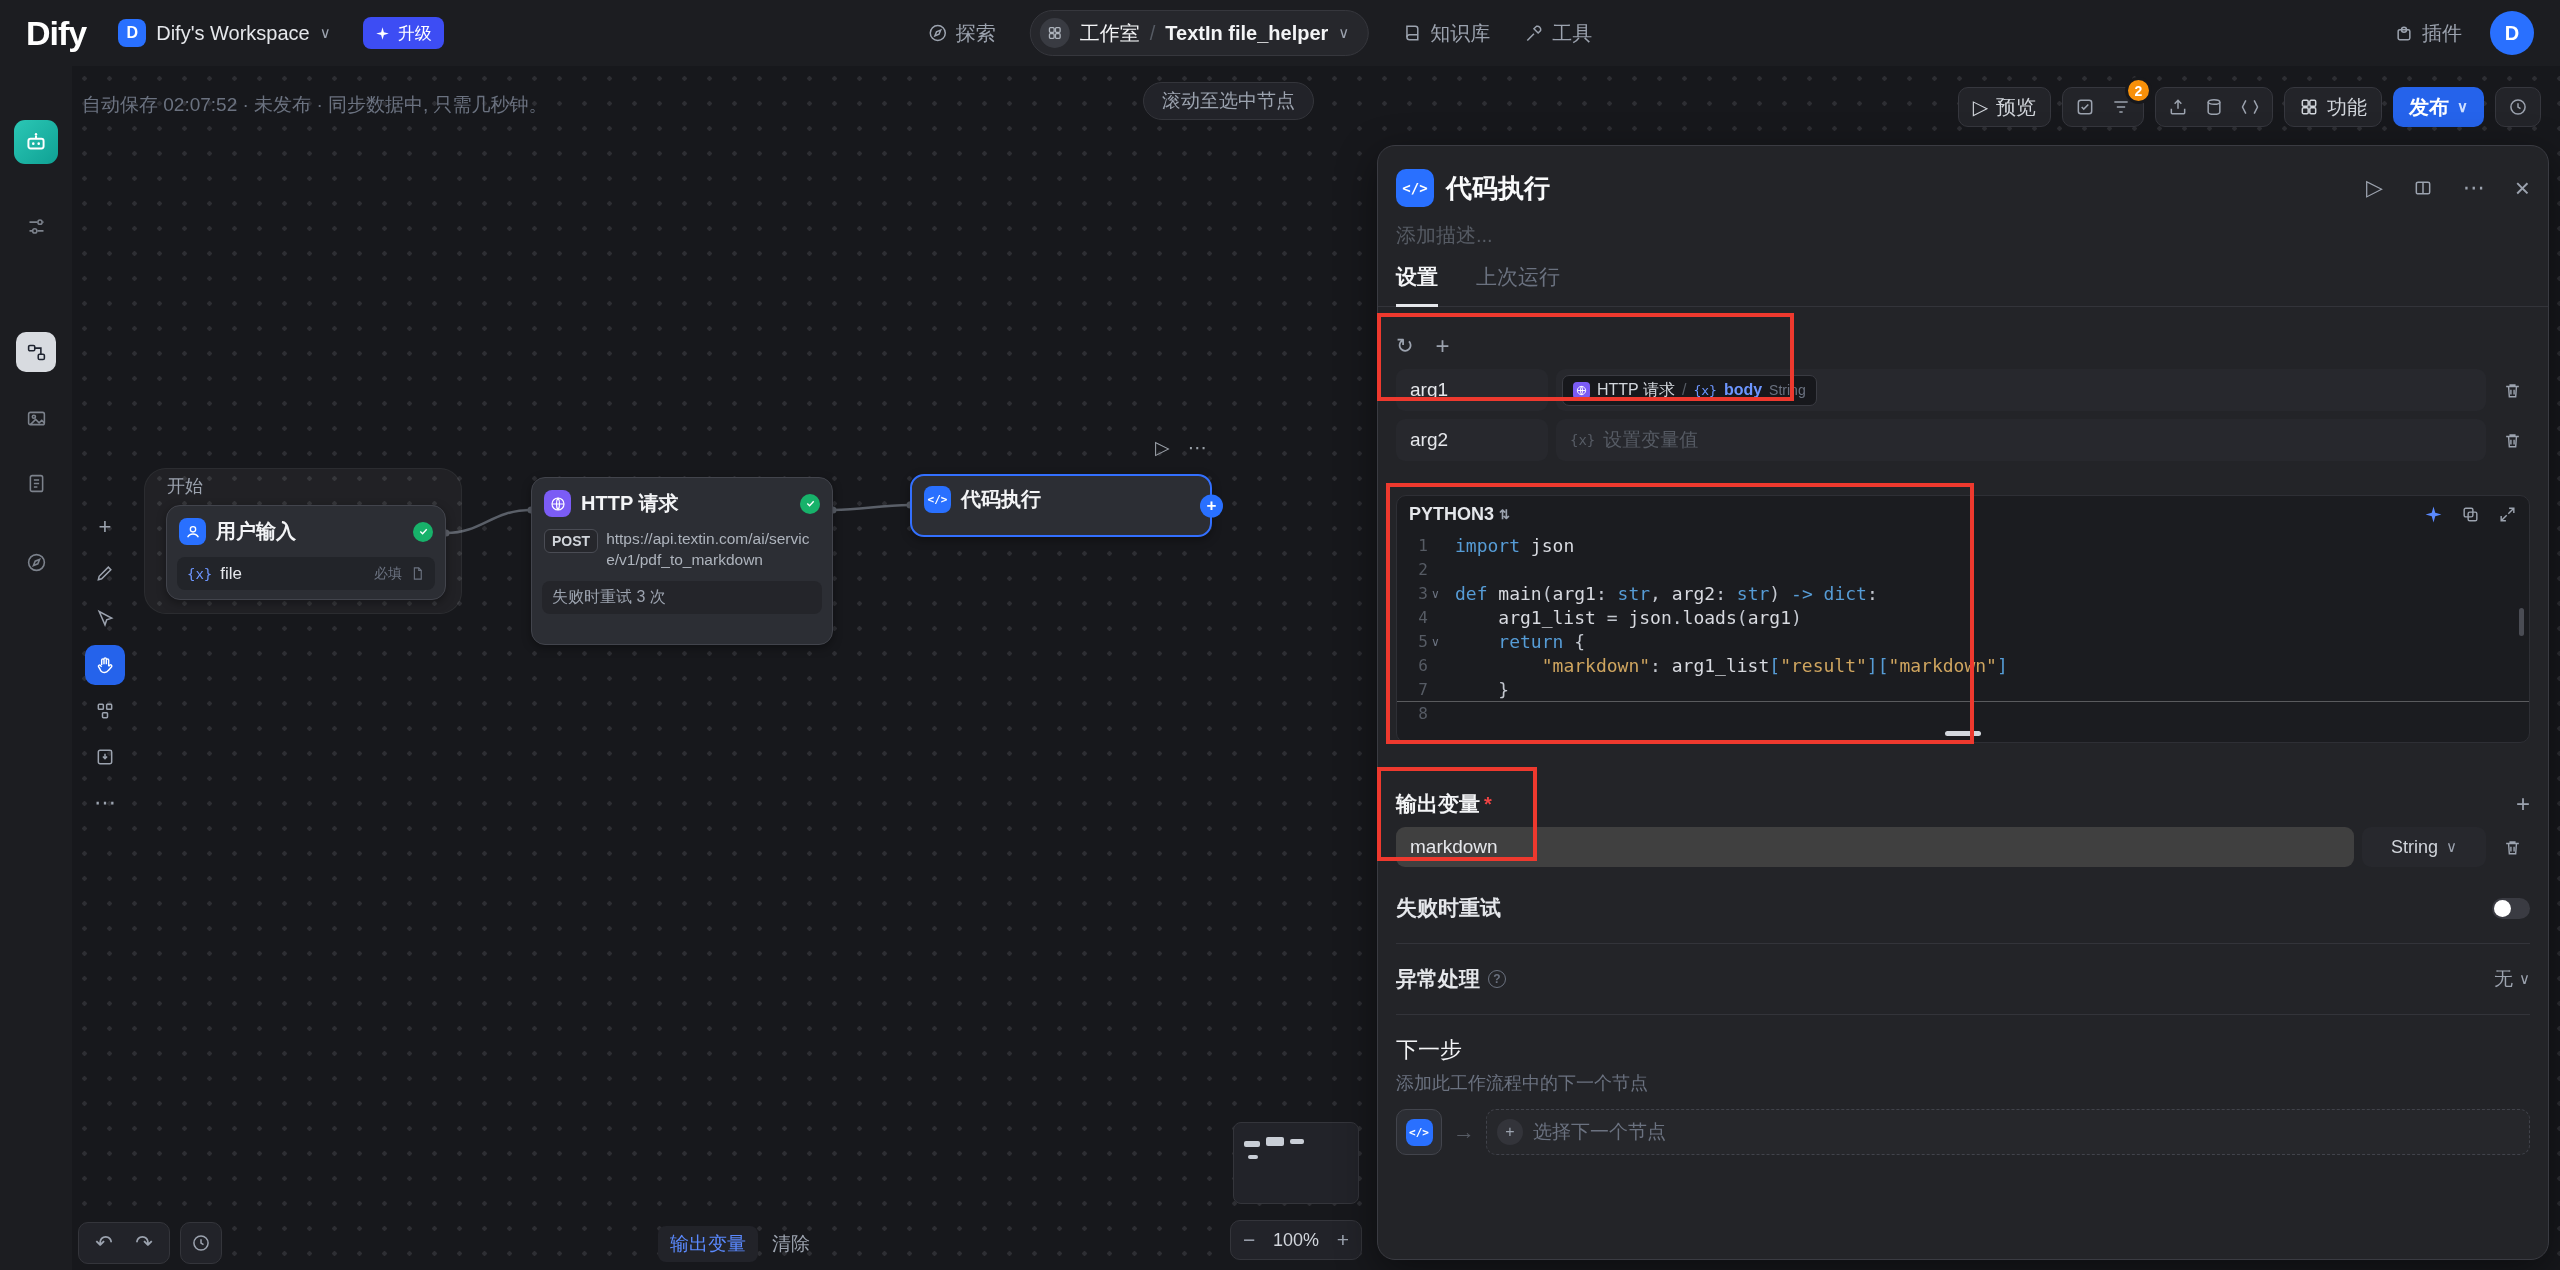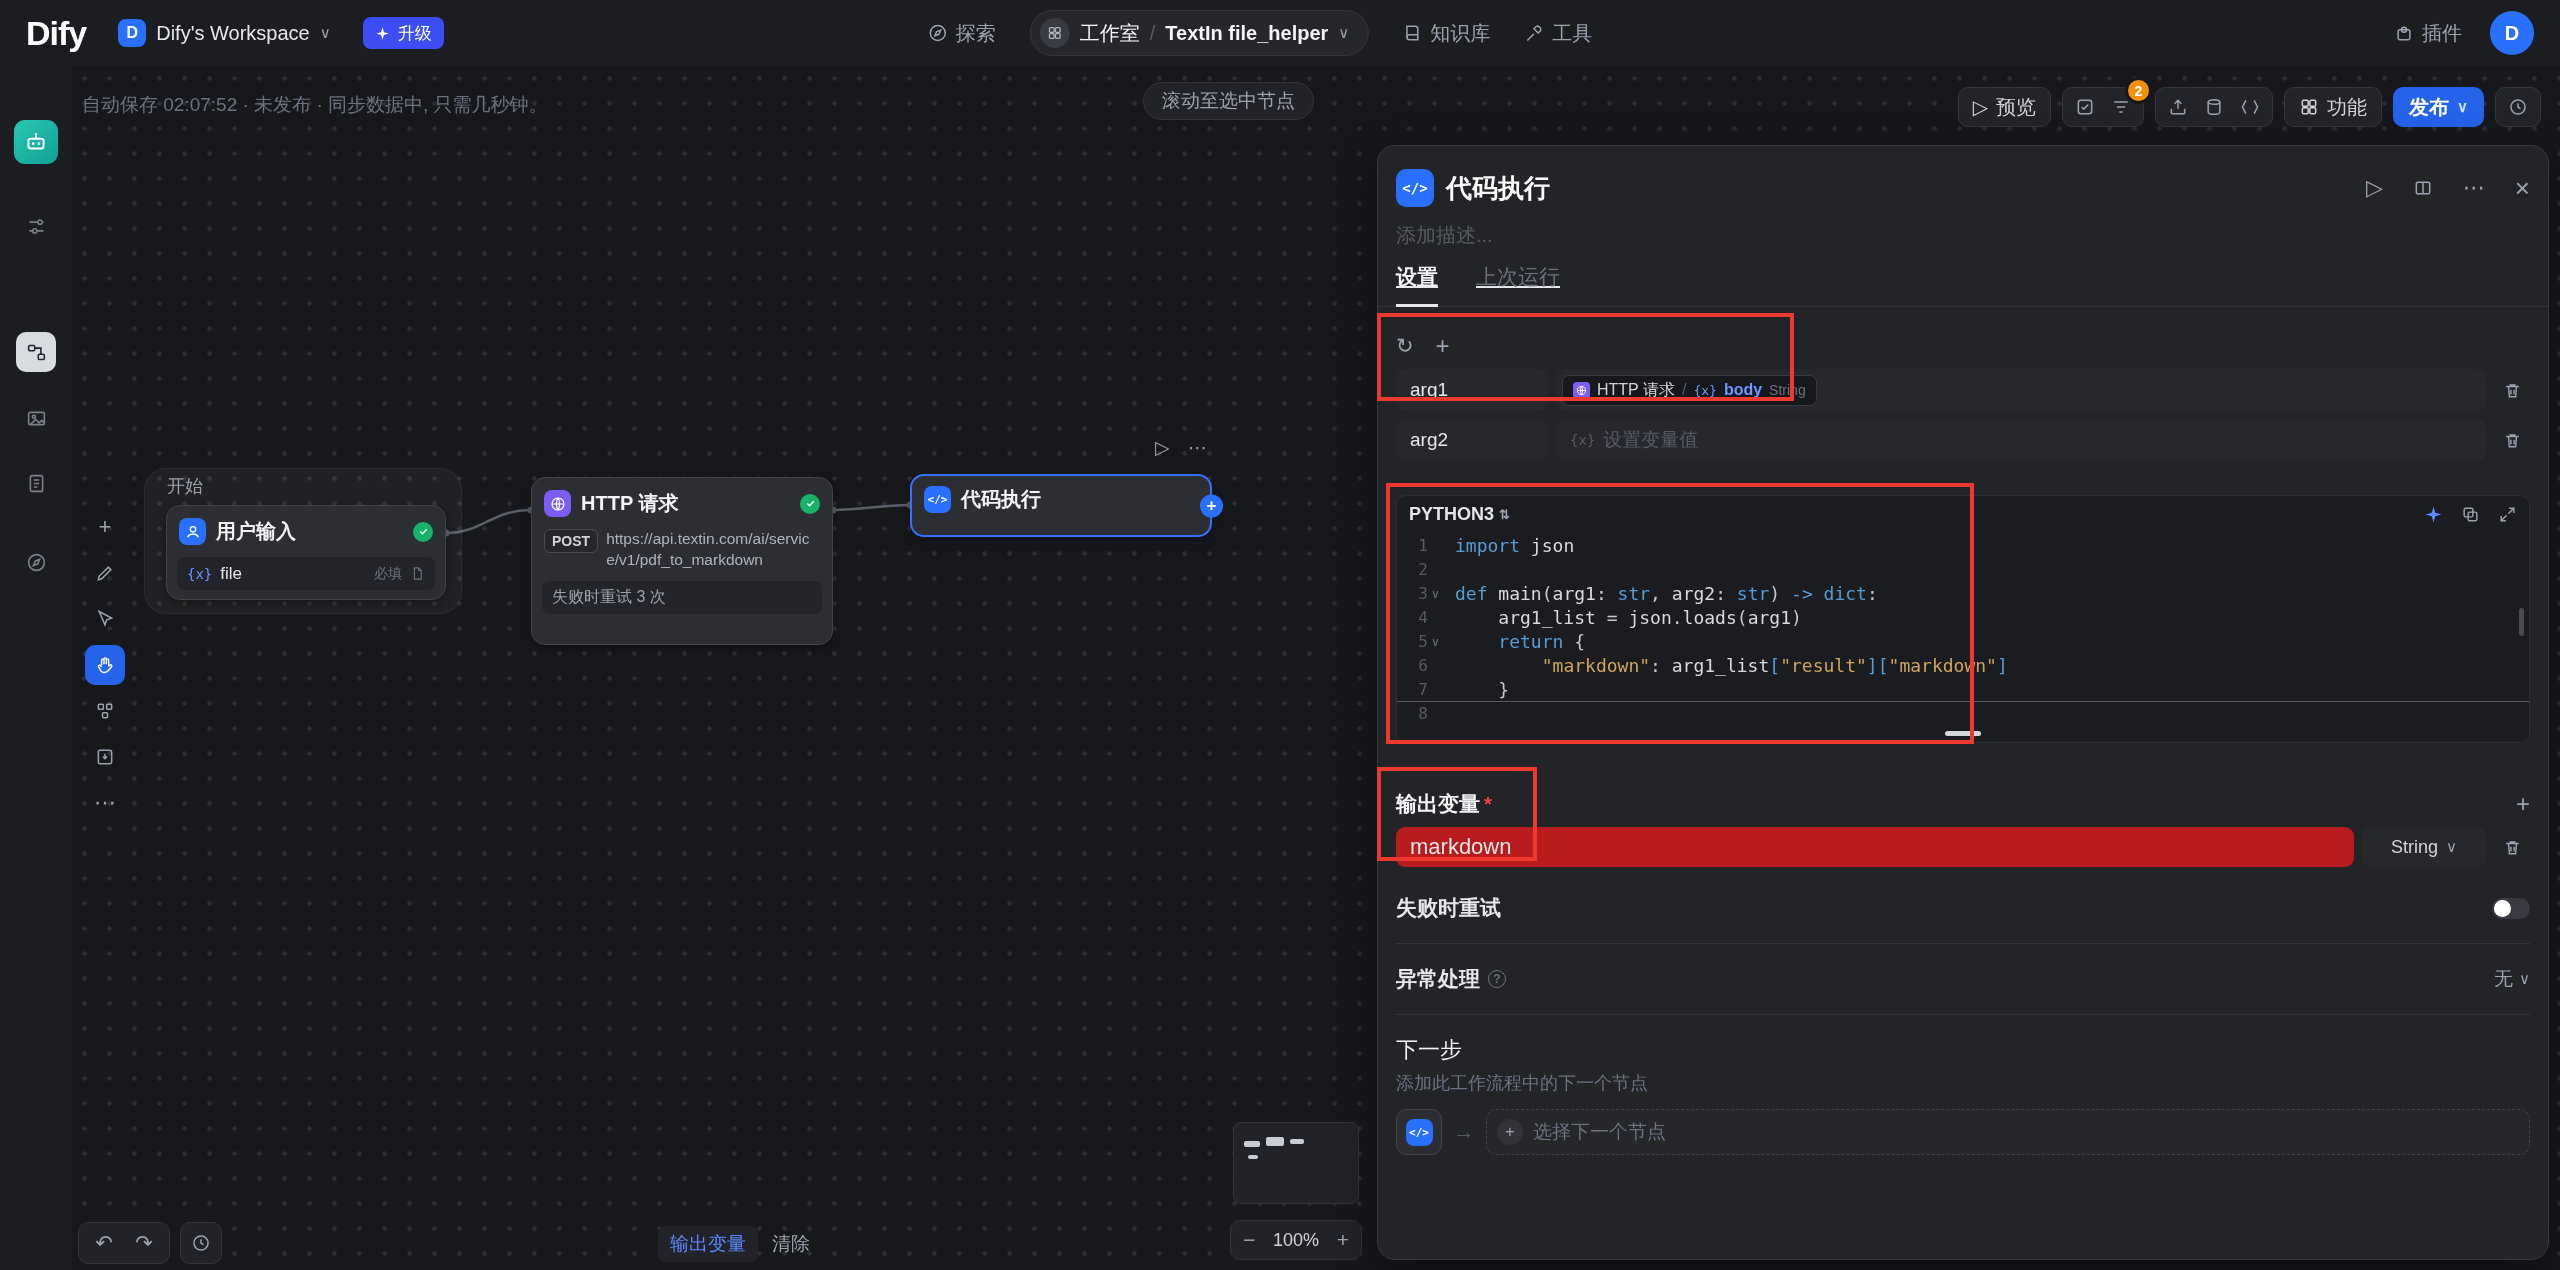--- a/index.html
+++ b/index.html
@@ -144,21 +144,21 @@
            z-index:40; padding:0 18px; }
   .p-header { margin-top:22px; display:flex; align-items:center; gap:12px; height:40px; }
   .p-icon { width:38px; height:38px; border-radius:10px; background:#2970ff; color:#fff; display:flex;
             align-items:center; justify-content:center; font-family:"DejaVu Sans Mono",monospace;
             font-size:14px; font-weight:700; }
   .p-title { font-size:26px; font-weight:700; color:#f9fafb; flex:1; }
   .p-actions { display:flex; align-items:center; gap:30px; color:#9ca3af; }
   .pa { font-size:22px; display:flex; align-items:center; }
   .pa svg { width:20px; height:20px; }
   .p-desc { margin-top:14px; font-size:20px; color:#565b64; }
-  .p-tabs { margin:14px -18px 0; padding:0 18px; display:flex; gap:38px; border-bottom:1px solid #33343a;text-decoration:underline; }
+  .p-tabs { margin:14px -18px 0; padding:0 18px; display:flex; gap:38px; border-bottom:1px solid #33343a; }
   .tab { font-size:21px; padding-bottom:13px; color:#6b7280; font-weight:500; }
   .tab.active { color:#f3f4f6; font-weight:600; border-bottom:3px solid #e5e7eb; margin-bottom:-1px; }
 
   .sec-header { margin-top:24px; display:flex; align-items:center; height:30px; }
   .sec-header.out { margin-top:46px; }
   .sec-title { font-size:21px; font-weight:700; color:#f3f4f6; flex:1; display:flex; gap:4px; align-items:center; }
   .req { color:#ef4444; font-size:20px; }
   .sec-actions { display:flex; align-items:center; gap:22px; color:#9ca3af; font-size:24px; }
   .sec-actions .sm { font-size:21px; }
 
@@ -198,22 +198,22 @@
   .fold { width:14px; color:#6b7280; font-size:12px; font-family:"Liberation Sans",sans-serif; }
   .code-text { white-space:pre; padding-left:8px; }
   .tok-kw { color:#569cd6; } .tok-str { color:#cfa55f; } .tok-pl { color:#d8dae0; }
   .tok-pn { color:#c3c7cf; } .tok-fn { color:#d8dae0; }
   .ed-resize { position:absolute; left:50%; transform:translateX(-50%); bottom:6px; width:36px; height:5px;
                border-radius:3px; background:#d3d6dc; }
   .ed-scrollthumb { position:absolute; right:5px; top:112px; width:5px; height:28px; border-radius:3px;
                     background:#4a4c54; }
 
   .out-row { margin-top:8px; display:flex; gap:8px; height:40px; }
-  .out-name { flex:1; background:#b91c1c; border-radius:9px; display:flex; align-items:center; padding:0 14px;
-              font-size:22px; color:#e5e7eb; }
+  .out-name { flex:1; background:#404040; border-radius:9px; display:flex; align-items:center; padding:0 14px;
+              font-size:19px; color:#e5e7eb; }
   .type-select { width:124px; background:#27282d; border-radius:9px; display:flex; align-items:center;
                  justify-content:center; gap:8px; font-size:18px; color:#d1d5db; }
 
   .kv-row { margin-top:20px; height:42px; display:flex; align-items:center; }
   .kv-row.tight { margin-top:14px; }
   .kv-label { font-size:21px; font-weight:600; color:#e5e7eb; display:flex; align-items:center; gap:8px; flex:1; }
   .qmark { width:18px; height:18px; border-radius:50%; border:1.5px solid #6b7280; color:#6b7280; font-size:12px;
            display:flex; align-items:center; justify-content:center; }
   .toggle { width:38px; height:21px; border-radius:11px; background:#3a3b42; position:relative; }
   .knob { position:absolute; left:2px; top:2px; width:17px; height:17px; border-radius:50%; background:#fff; }

